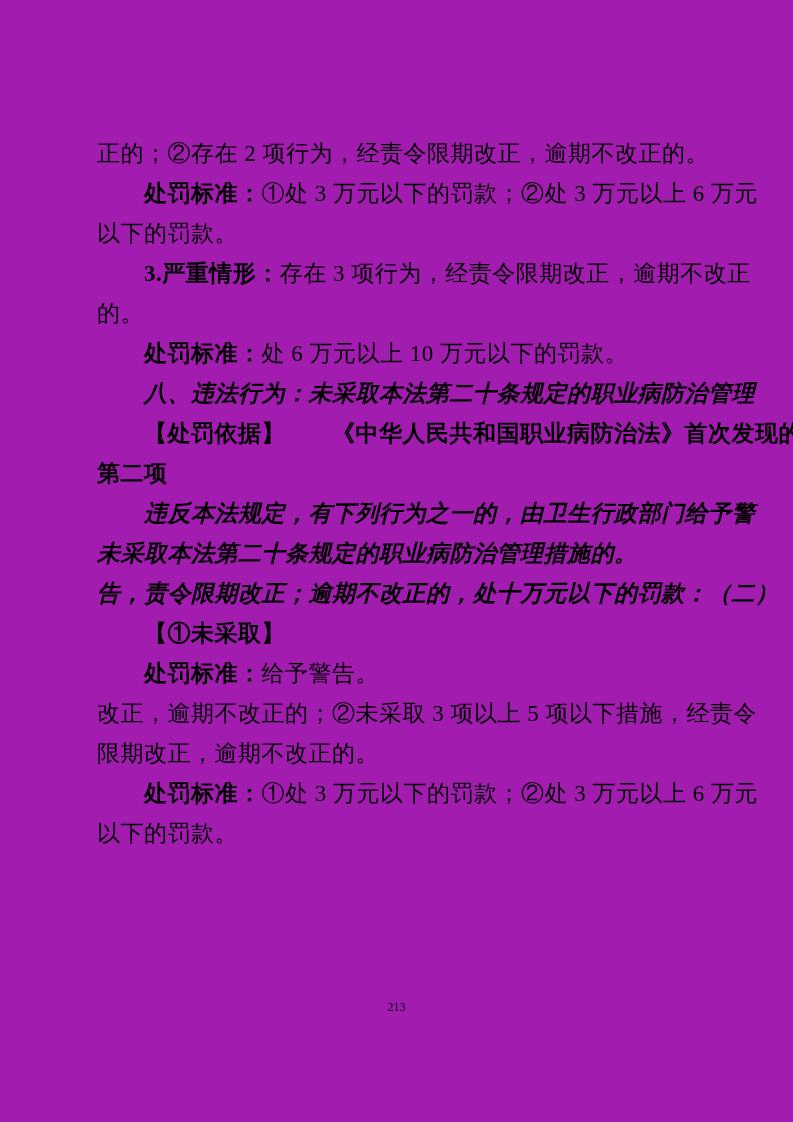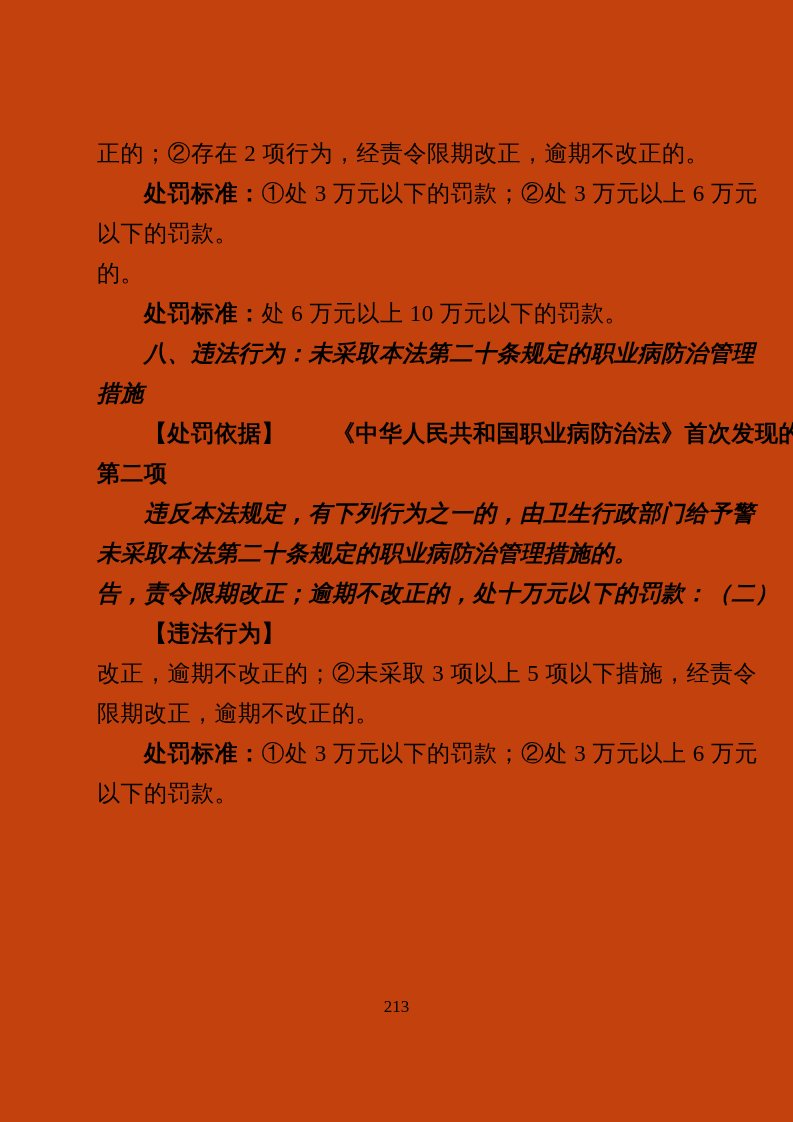--- a/index.html
+++ b/index.html
@@ -8,21 +8,21 @@
     height: 1122px;
     background: #ffffff;
     font-family: "Liberation Serif", "DejaVu Serif", serif;
     color: #000000;
     overflow: hidden;
   }
   .page {
     position: relative;
     width: 793px;
     height: 1122px;
-    background: #c2410c;
+    background: #a21caf;
   }
   .doc-body {
     position: absolute;
     left: 97px;
     top: 134px;
     width: 612px;
   }
   .line {
     height: 40px;
     line-height: 40px;
@@ -46,45 +46,46 @@
     font-style: italic; 
   }
   .page-footer {
     position: absolute;
     left: 0;
     top: 997px;
     width: 793px;
     text-align: center;
   }
   .page-number {
-    font-size: 17px;
+    font-size: 12px;
     font-family: "Liberation Serif", "DejaVu Serif", serif;
     color: #000000;
   }
 </style>
 </head>
 <body>
 
 <div class="page">
 
   <div class="doc-body">
 
   <div class="line"><span class="run-song">正的；②存在 2 项行为，经责令限期改正，逾期不改正的。</span></div>
       <div class="line indent"><span class="run-bold">处罚标准：</span><span class="run-song">①处 3 万元以下的罚款；②处 3 万元以上 6 万元</span></div>
       <div class="line"><span class="run-song">以下的罚款。</span></div>
+      <div class="line indent"><span class="run-bold">3.严重情形：</span><span class="run-song">存在 3 项行为，经责令限期改正，逾期不改正</span></div>
       <div class="line"><span class="run-song">的。</span></div>
       <div class="line indent"><span class="run-bold">处罚标准：</span><span class="run-song">处 6 万元以上 10 万元以下的罚款。</span></div>
       <div class="line indent"><span class="run-kai">八、违法行为：未采取本法第二十条规定的职业病防治管理</span></div>
-      <div class="line"><span class="run-kai">措施</span></div>
       <div class="line indent"><span class="run-bold">【处罚依据】</span><span class="run-bold">　　《中华人民共和国职业病防治法》首次发现的</span></div>
       <div class="line"><span class="run-bold">第二项</span></div>
       <div class="line indent"><span class="run-kai">违反本法规定，有下列行为之一的，由卫生行政部门给予警</span></div>
       <div class="line"><span class="run-kai">未采取本法第二十条规定的职业病防治管理措施的。</span></div>
       <div class="line"><span class="run-kai">告，责令限期改正；逾期不改正的，处十万元以下的罚款：（二）</span></div>
-      <div class="line indent"><span class="run-bold">【违法行为】</span></div>
+      <div class="line indent"><span class="run-bold">【①未采取】</span></div>
+      <div class="line indent"><span class="run-bold">处罚标准：</span><span class="run-song">给予警告。</span></div>
       <div class="line"><span class="run-song">改正，逾期不改正的；②未采取 3 项以上 5 项以下措施，经责令</span></div>
       <div class="line"><span class="run-song">限期改正，逾期不改正的。</span></div>
       <div class="line indent"><span class="run-bold">处罚标准：</span><span class="run-song">①处 3 万元以下的罚款；②处 3 万元以上 6 万元</span></div>
       <div class="line"><span class="run-song">以下的罚款。</span></div>
     </div>
 
   <div class="page-footer">
     <span class="page-number">213</span>
   </div>
 

